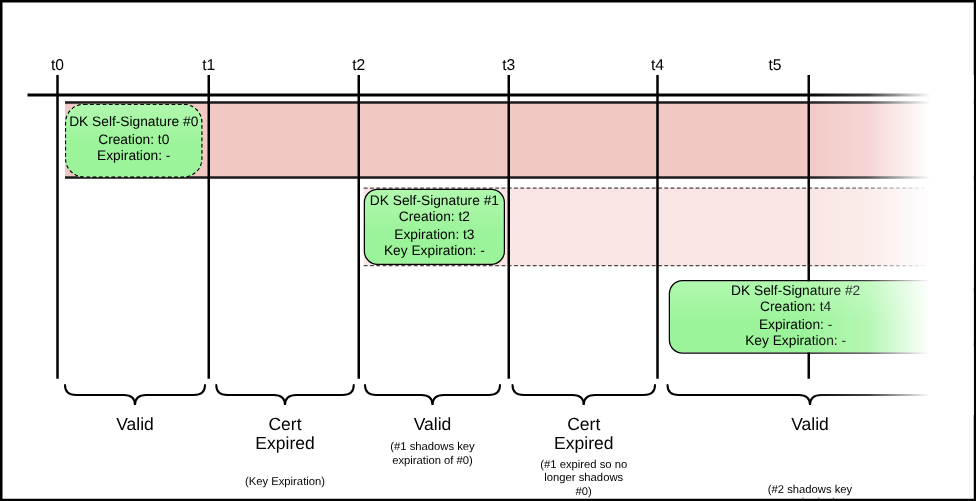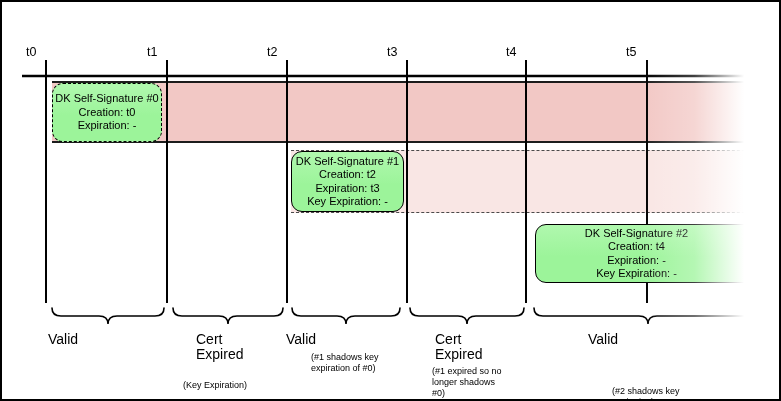--- a/index.html
+++ b/index.html
@@ -13,21 +13,21 @@
     overflow: hidden;
     font-family: "Liberation Sans", "DejaVu Sans", sans-serif;
     color: #000;
   }
 
   
   .tick-label {
     position: absolute;
     top: 44px;
     width: 40px;
-    text-align: left;
+    text-align: center;
     font-size: 12.5px;
     line-height: 13px;
     z-index: 4;
   }
 
   
   .band { position: absolute; z-index: 1; }
   .band-strong {
     left: 50px; top: 79px; width: 728px; height: 62px;
     box-sizing: border-box;
@@ -51,21 +51,21 @@
     border-radius: 11px;
     background: linear-gradient(180deg, #b0f8ae 0%, var(--box_green, #9cf49a) 55%);
     border: 1.5px solid #000;
     display: flex;
     flex-direction: column;
     justify-content: center;
     text-align: center;
     font-size: 11px;
     line-height: 13.5px;
   }
-  .sigbox.dashed { border-style: dashed; }
+  .sigbox.dashed { border-style: dashed; border-radius: 15px; }
   #sigbox-0 { left: 50px;  top: 81px;  width: 110px; height: 59px; }
   #sigbox-1 { left: 289px; top: 149px; width: 113px; height: 61px; }
   #sigbox-2 { left: 533px; top: 222px; width: 245px; height: 59px; }
   #sigbox-2 .sig-lines { padding-right: 42px; }
 
   
   #linework { position: absolute; left: 0; top: 0; z-index: 3; }
 
   
   #fade-overlay {
@@ -78,21 +78,21 @@
       rgba(255,255,255,1) 74%,
       #fff 100%);
     pointer-events: none;
   }
 
   
   .period {
     position: absolute;
     top: 330px;
     width: 120px;
-    text-align: left;
+    text-align: center;
     z-index: 2;
   }
   .p-label {
     font-size: 14px;
     line-height: 14.5px;
     margin: 0 auto;
   }
   .p-label.wrap { width: 64px; }
   .p-sub {
     font-size: 9px;
@@ -132,21 +132,21 @@
     <path d="M290 306 Q290 314 299 314 L335 314 Q344 314 344 322 Q344 314 353 314 L389 314 Q398 314 398 306" fill="none" stroke="#000" stroke-width="1.6" stroke-linecap="round"></path>
     <path d="M408 306 Q408 314 417 314 L456 314 Q465 314 465 322 Q465 314 474 314 L513 314 Q522 314 522 306" fill="none" stroke="#000" stroke-width="1.6" stroke-linecap="round"></path>
     <path d="M532 306 Q532 314 541 314 L637 314 Q646 314 646 322 Q646 314 655 314 L751 314 Q760 314 760 306" fill="none" stroke="#000" stroke-width="1.6" stroke-linecap="round"></path>
   </svg>
 
   <div class="tick-label" style="left:24px">t0</div>
   <div class="tick-label" style="left:145px">t1</div>
   <div class="tick-label" style="left:265px">t2</div>
   <div class="tick-label" style="left:385px">t3</div>
   <div class="tick-label" style="left:504px">t4</div>
-  <div class="tick-label" style="left:624px">t5</div>
+  <div class="tick-label" style="left:598px">t5</div>
 
   <div id="sigbox-0" class="sigbox dashed">
     <div class="sig-lines">
       <div>DK Self-Signature #0</div>
       <div>Creation: t0</div>
       <div>Expiration: -</div>
     </div>
   </div>
   <div id="sigbox-1" class="sigbox">
     <div class="sig-lines">

